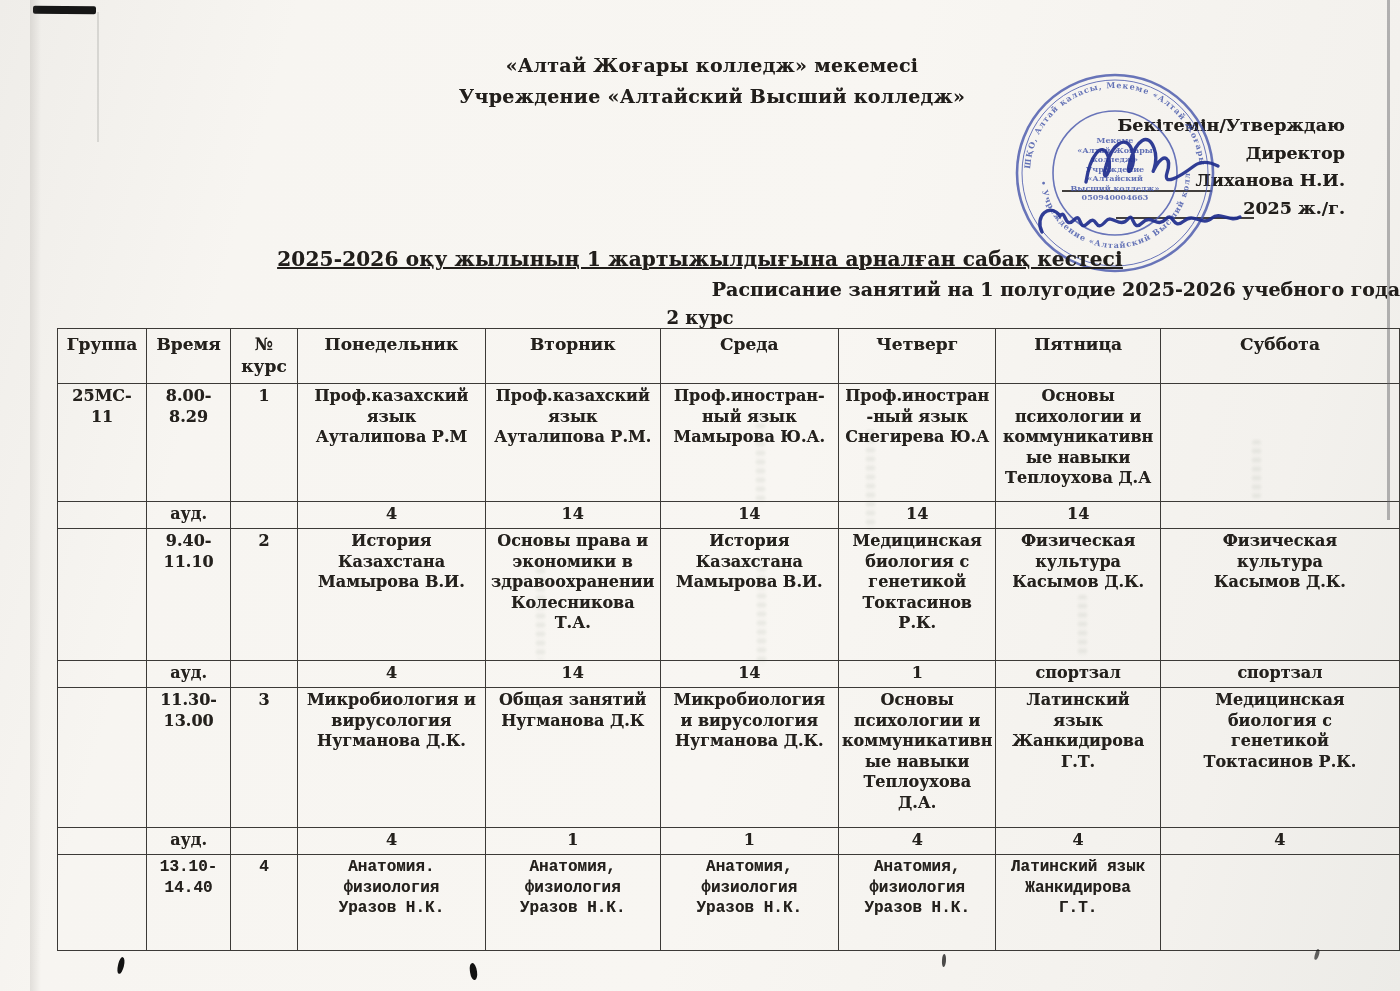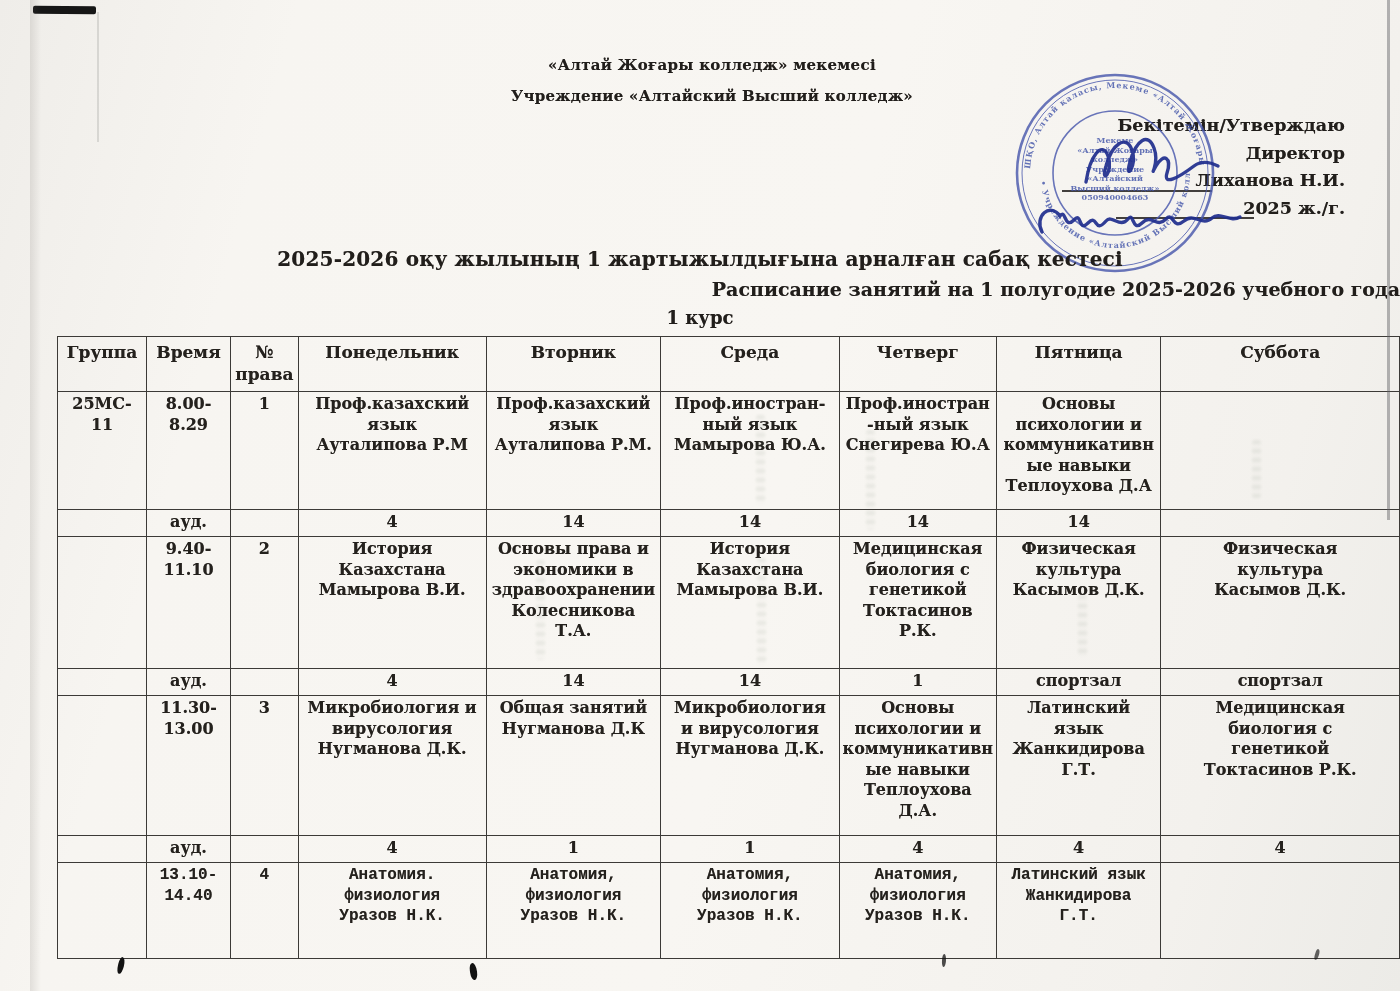--- a/index.html
+++ b/index.html
@@ -7,38 +7,38 @@
     width:1400px;height:991px;overflow:hidden;position:relative;
     font-family:"DejaVu Serif","Liberation Serif",serif;
     color:#211e1b;
     background:linear-gradient(105deg,#efede9 0%,#f7f5f1 18%,#f8f6f2 55%,#f3f1ed 85%,#ecebe7 100%);
   }
   .scanpage{position:absolute;inset:0;}
   .txt{text-shadow:0 0 0.6px rgba(45,40,35,.55);}
 
   
   .org-block{position:absolute;top:50px;left:0;width:1400px;text-align:center;font-weight:bold;}
-  .org-line{font-size:15px;line-height:31px;letter-spacing:.3px;padding-left:24px;}
+  .org-line{font-size:19px;line-height:31px;letter-spacing:.3px;padding-left:24px;}
 
   
   .approval{position:absolute;left:990px;top:70px;width:410px;height:205px;}
   .approval-text{position:absolute;top:42px;right:55px;text-align:right;font-weight:bold;font-size:17.5px;line-height:27.5px;white-space:nowrap;}
   .sig-line{position:absolute;height:2px;background:#23201d;opacity:.85;}
   .sig-line.l1{left:72px;top:120px;width:150px;}
   .sig-line.l2{left:126px;top:147px;width:138px;}
   .stamp-svg,.sig-svg{position:absolute;left:0;top:0;}
 
   
   .title-block{position:absolute;top:244px;left:0;width:1400px;text-align:center;font-weight:bold;}
-  .title-line1{font-size:20px;line-height:30px;letter-spacing:.2px;}
+  .title-line1{font-size:20px;line-height:30px;letter-spacing:.2px;text-decoration:underline;}
   .title-line2{font-size:19px;line-height:30px;text-align:right;}
   .title-line3{font-size:18px;line-height:28px;}
 
   
-  table.sched{position:absolute;left:57px;top:336px;border-collapse:collapse;table-layout:fixed;background:transparent;}
+  table.sched{position:absolute;left:57px;top:328px;border-collapse:collapse;table-layout:fixed;background:transparent;}
   table.sched td,table.sched th{
     border:1.5px solid #3c3a37;vertical-align:top;text-align:center;
     padding:2px 3px;font-weight:bold;color:#24211d;
     text-shadow:0 0 0.6px rgba(45,40,35,.5);
   }
   table.sched th{font-size:17px;height:48px;line-height:22px;padding-top:4px;}
   table.sched td{font-size:16px;line-height:20.5px;}
   td.time-cell,td.aud-label-cell{text-align:left;padding-left:7px;}
   tr.aud-row td{height:24px;padding-top:1px;padding-bottom:1px;line-height:22px;}
   .cell-line{display:block;}
@@ -105,21 +105,21 @@
       <g fill="none" stroke="#202e8e" stroke-width="3.4" stroke-linecap="round" opacity="0.92">
         <path d="M96,112 C100,86 112,70 118,86 C124,102 110,116 116,96 C122,74 136,64 142,80 C148,96 134,112 140,92 C146,70 158,62 164,78 C170,94 158,110 166,96 C174,82 182,88 177,103 C173,116 188,108 204,96 C212,90 220,92 228,96"></path>
         <path d="M52,162 C44,146 60,132 70,146 C76,138 74,160 84,150 C92,141 88,163 98,153 C108,143 104,165 116,151 C122,144 130,159 138,149 C144,141 142,163 152,153 C162,143 166,159 176,149 C184,141 182,161 194,151 C204,142 212,157 222,148 C230,141 240,153 250,147"></path>
       </g>
     </svg>
   </div>
 
   <div class="title-block txt">
     <div class="title-line1">2025-2026 оқу жылының 1 жартыжылдығына арналған сабақ кестесі</div>
     <div class="title-line2">Расписание занятий на 1 полугодие 2025-2026 учебного года</div>
-    <div class="title-line3">1 курс</div>
+    <div class="title-line3">2 курс</div>
   </div>
 
   <table class="sched">
       <colgroup>
         <col style="width: 90px;">
         <col style="width: 85px;">
         <col style="width: 68px;">
         <col style="width: 190px;">
         <col style="width: 175px;">
         <col style="width: 180px;">
@@ -130,21 +130,21 @@
       <thead>
         <tr>
           <th>
             <span class="cell-line">Группа</span>
           </th>
           <th>
             <span class="cell-line">Время</span>
           </th>
           <th>
             <span class="cell-line">№</span>
-            <span class="cell-line">права</span>
+            <span class="cell-line">курс</span>
           </th>
           <th>
             <span class="cell-line">Понедельник</span>
           </th>
           <th>
             <span class="cell-line">Вторник</span>
           </th>
           <th>
             <span class="cell-line">Среда</span>
           </th>

